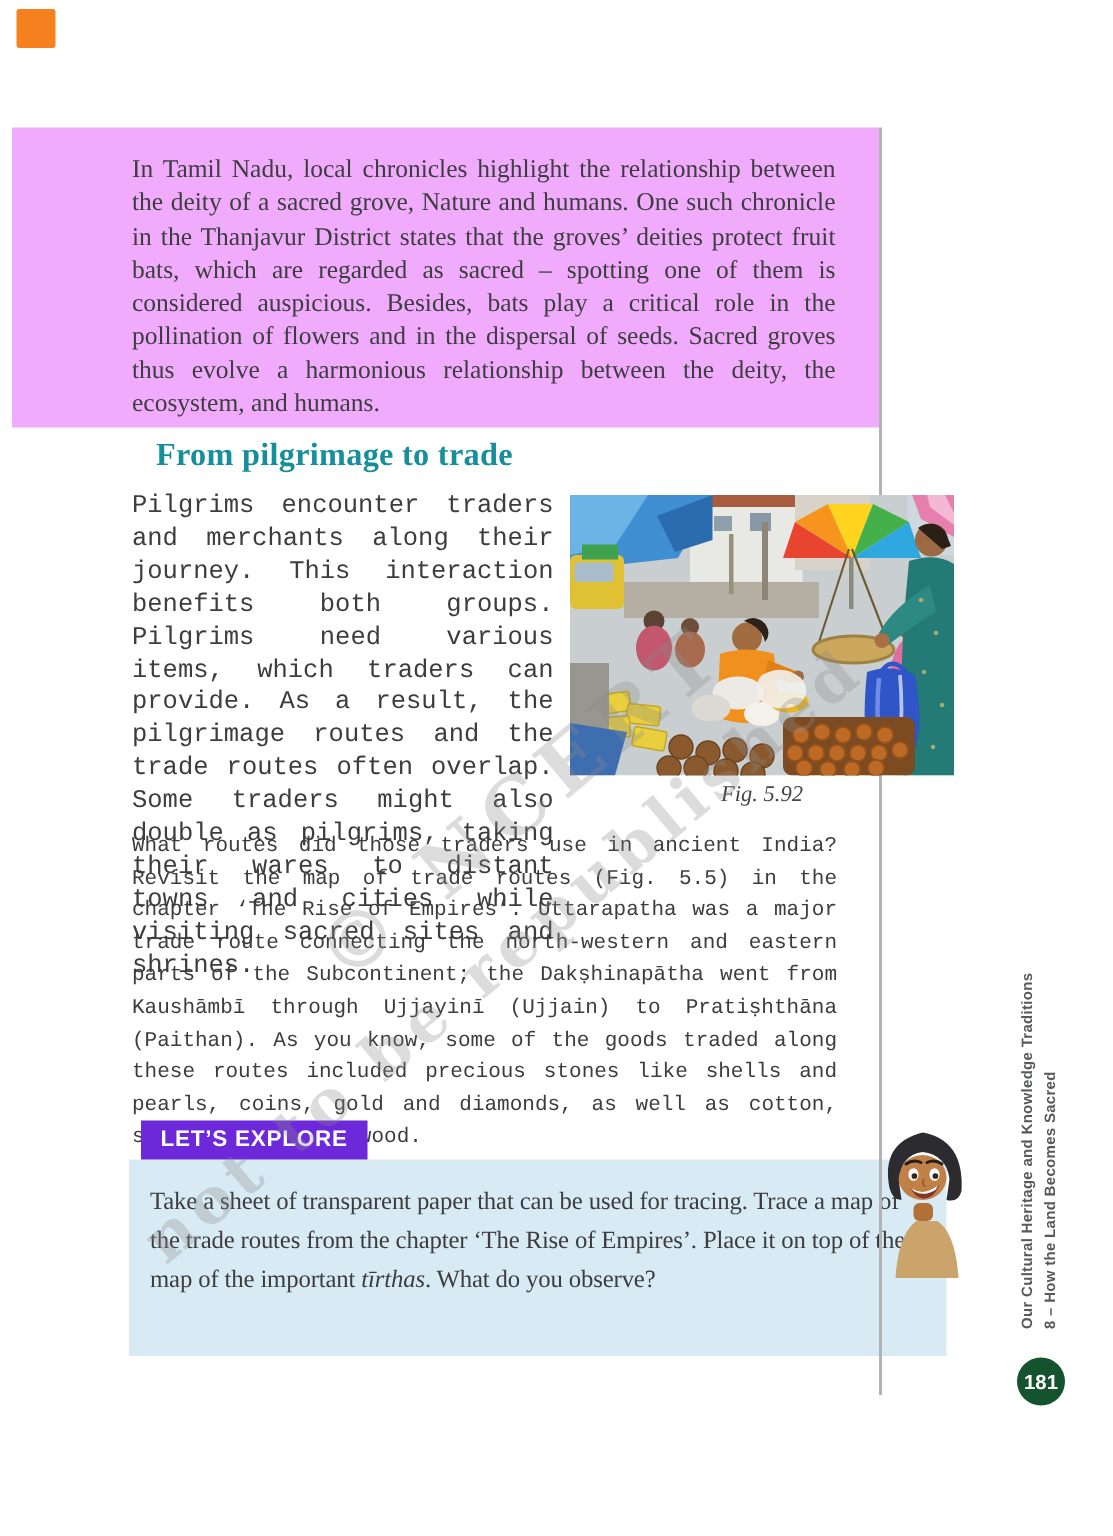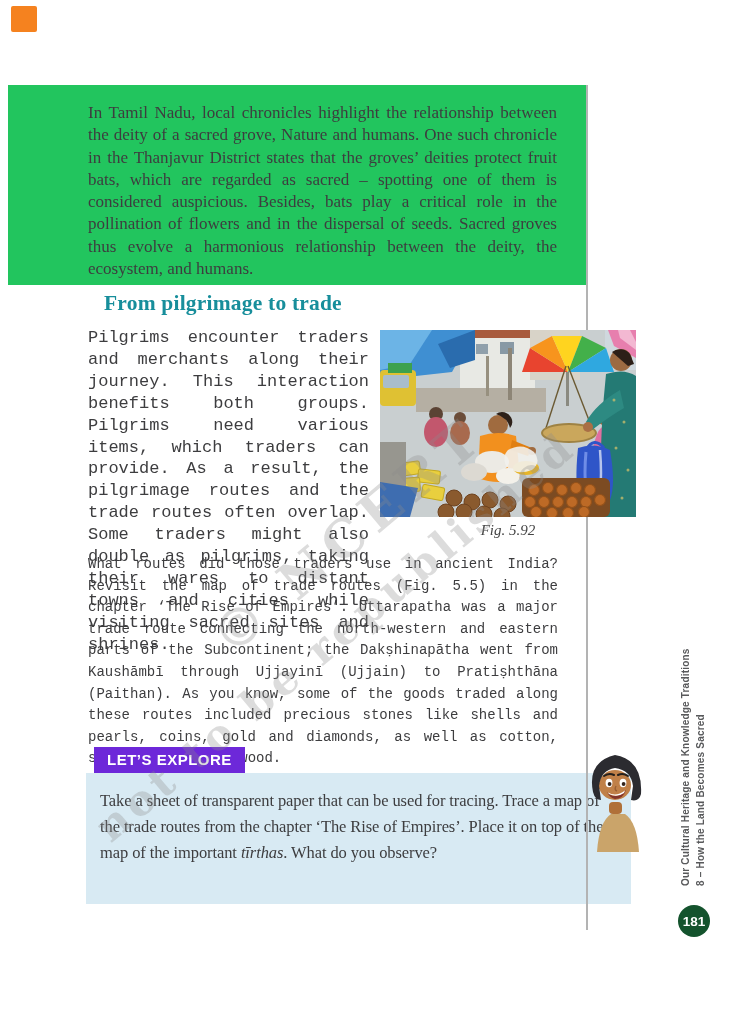--- a/index.html
+++ b/index.html
@@ -3,21 +3,21 @@
 <meta charset="utf-8">
 <style>
   html,body{margin:0;padding:0;background:#ffffff;}
   .page{position:relative;width:742px;height:1024px;background:#ffffff;overflow:hidden;
         font-family:"Liberation Serif","DejaVu Serif",serif;color:#3d3d3f;}
 
   .corner-marker{position:absolute;left:11px;top:6px;width:26px;height:26px;
         background:#F5821F;border-radius:2px;z-index:7;}
 
   .callout{position:absolute;left:8px;top:85px;width:578px;height:200px;
-        background:#22c55e;box-sizing:border-box;padding:17px 29px 0 80px;z-index:1;}
+        background:#f0abfc;box-sizing:border-box;padding:17px 29px 0 80px;z-index:1;}
   .callout p{margin:0;font-size:17px;line-height:22.3px;text-align:justify;}
 
   .heading{position:absolute;left:104px;top:291px;margin:0;width:480px;
         font-size:21.5px;font-weight:bold;color:#178E9B;letter-spacing:.2px;z-index:3;}
 
   .para{position:absolute;margin:0;text-align:justify;z-index:3;font-family:Liberation Mono, monospace;}
   .para1{left:88px;top:327px;width:281px;font-size:17px;line-height:21.9px;}
   .para2{left:88px;top:554px;width:470px;font-size:14px;line-height:21.6px;}
 
   .fig{position:absolute;left:380px;top:330px;width:256px;margin:0;z-index:4;}

